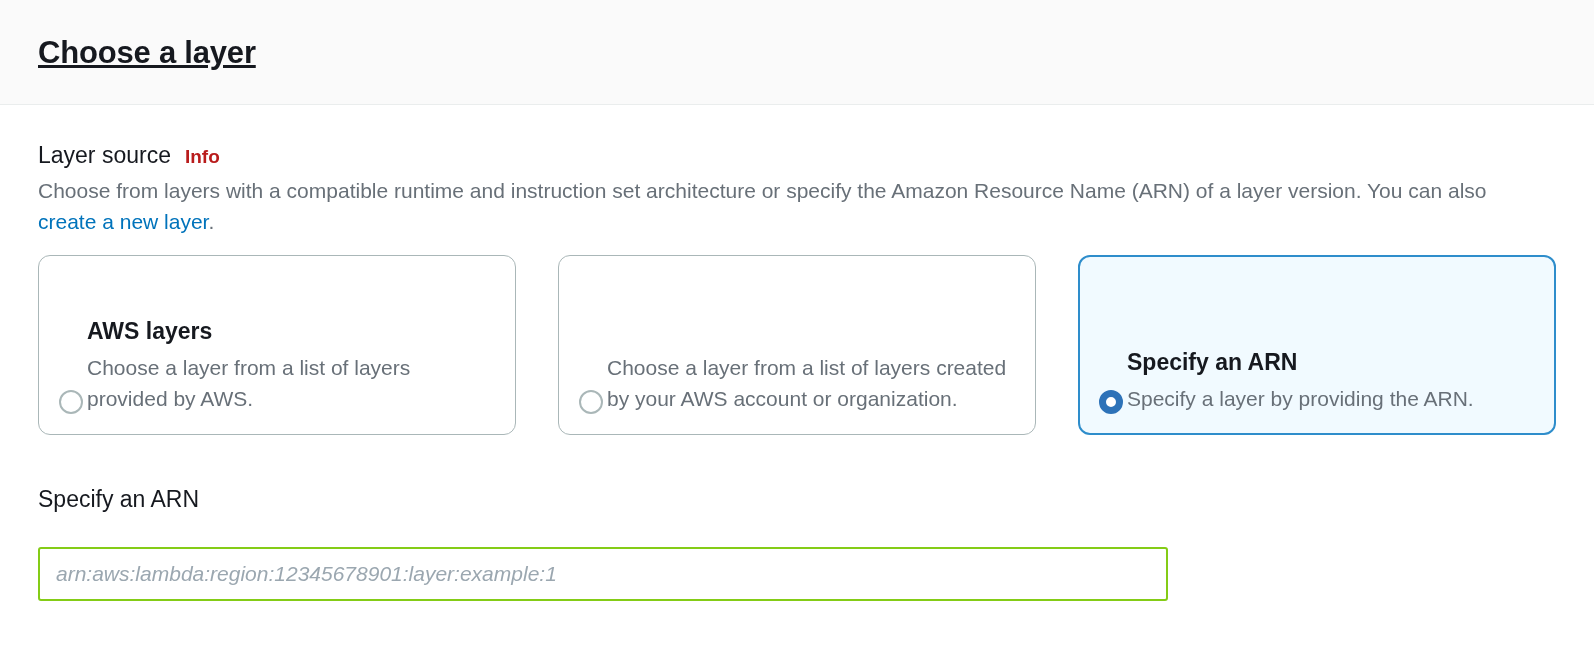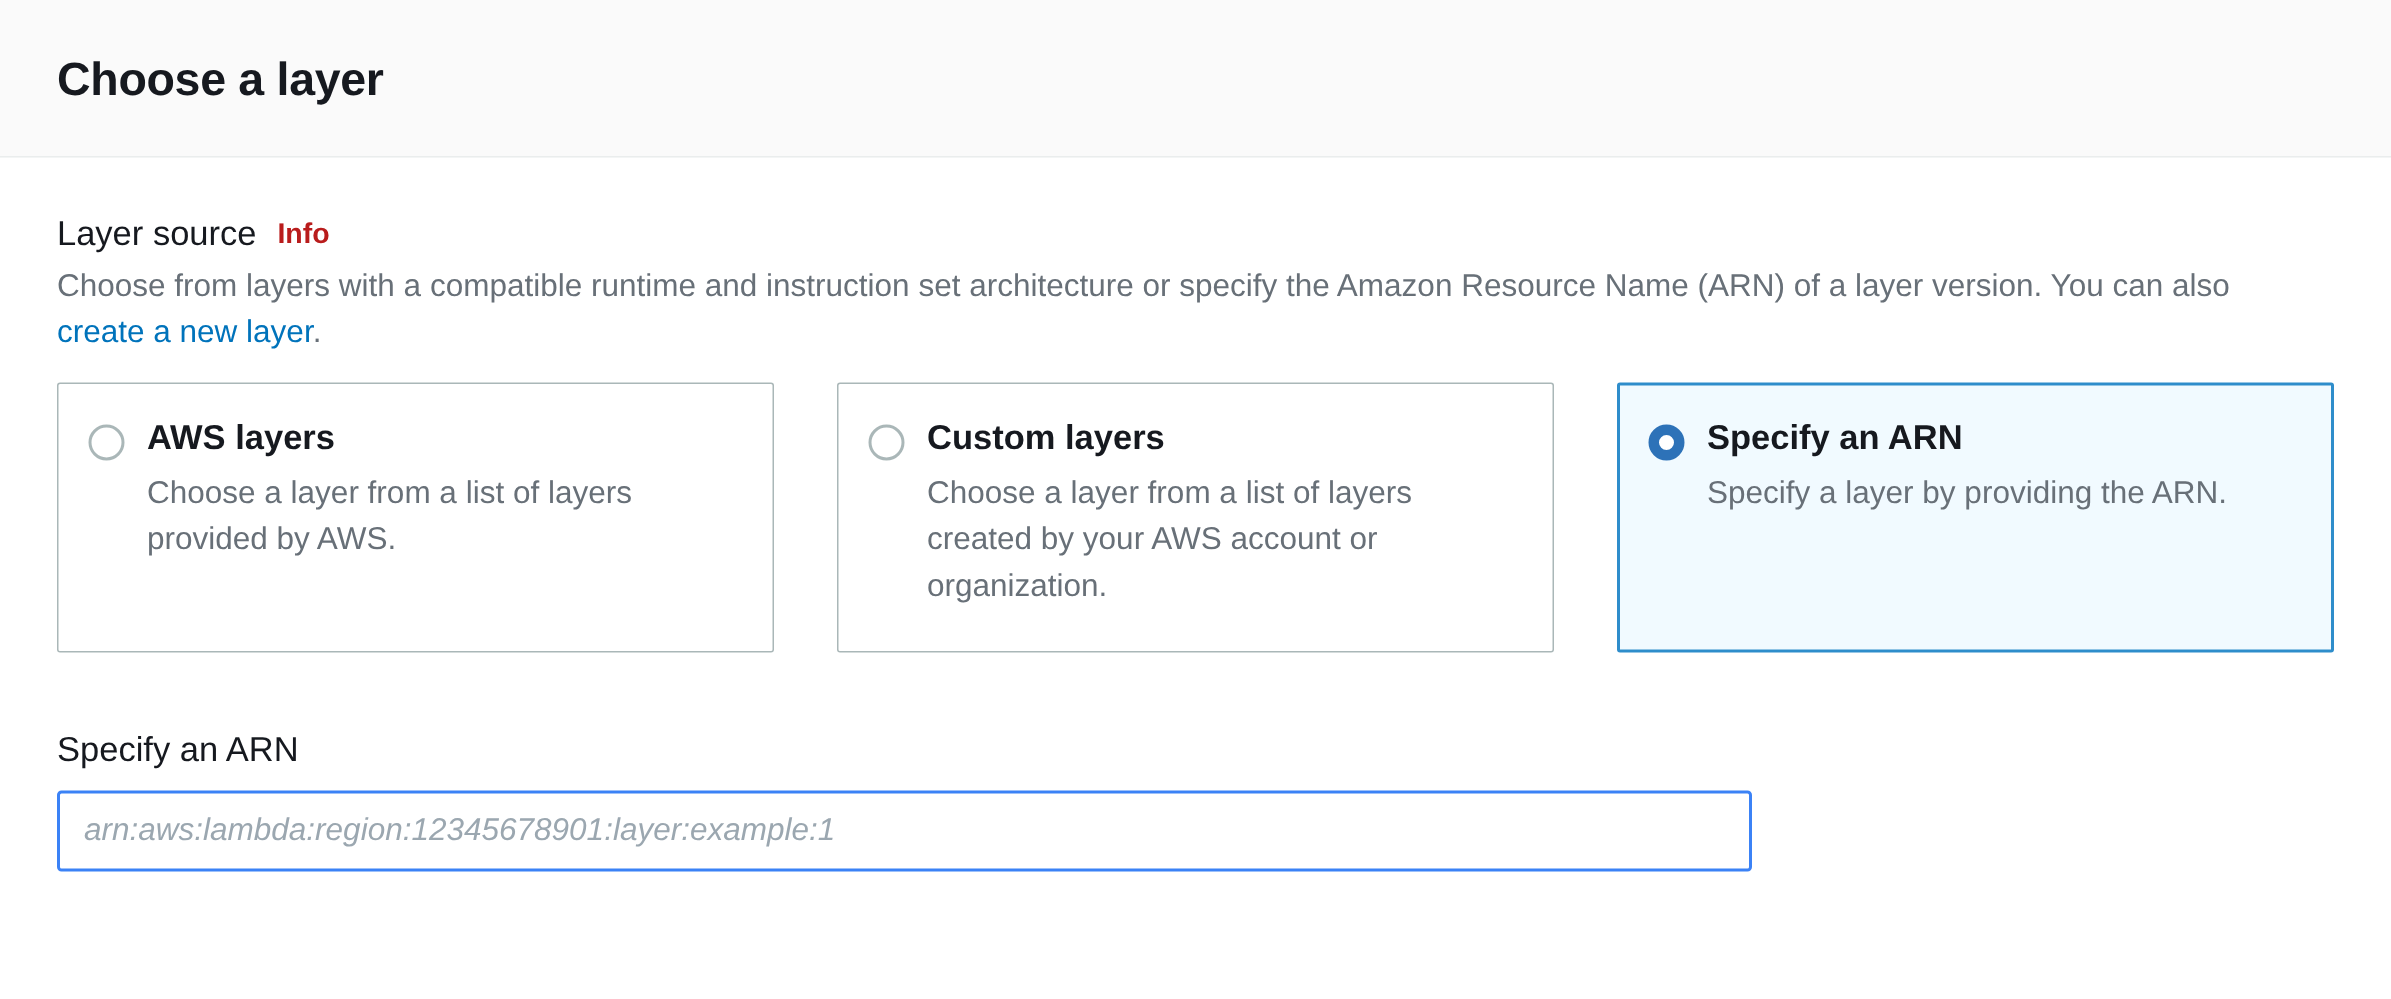--- a/index.html
+++ b/index.html
@@ -32,20 +32,21 @@
     display: flex;
     align-items: center;
     padding-left: 38px;
   }
   .panel-title {
     font-size: 31px;
     font-weight: bold;
     color: #16191f;
     letter-spacing: -0.2px;
     line-height: 1;
+    text-decoration: underline;
   }
 
   
   .panel-body {
     padding: 0 38px;
   }
 
   .section-label-row {
     display: flex;
     align-items: flex-end;
@@ -83,26 +84,26 @@
   .card-row {
     display: flex;
     gap: 42px;
     margin-top: 18px;
   }
   .radio-card {
     width: 480px;
     min-height: 180px;
     box-sizing: border-box;
     border: 1px solid #aab7b8;
-    border-radius: 2px;
+    border-radius: 12px;
     background: #ffffff;
     padding: 22px 20px 20px 20px;
     display: flex;
-    align-items: flex-start;
-    gap: 15px;
+    align-items: flex-end;
+    gap: 4px;
     cursor: pointer;
   }
   .radio-card.selected {
     border: 2px solid #2e8dcb;
     background: #f1faff;
     padding: 21px 19px 19px 19px;
   }
 
   .radio-mark {
     flex: 0 0 auto;
@@ -151,28 +152,29 @@
   .input-row {
     display: flex;
     align-items: center;
     gap: 40px;
     margin-top: 14px;
   }
   .arn-input {
     width: 1130px;
     height: 54px;
     box-sizing: border-box;
-    border: 2px solid #3b82f6;
+    border: 2px solid #84cc16;
     border-radius: 3px;
     background: #ffffff;
     font-family: "Liberation Sans", "DejaVu Sans", sans-serif;
     font-size: 21px;
     color: #ec4899;
     padding: 0 16px;
     outline: none;
+    margin-top: 20px;
   }
   .arn-input::placeholder {
     color: #9ba7b0;
     font-style: italic;
     opacity: 1;
   }
 
   .verify-button {
     width: 143px;
     height: 54px;
@@ -213,21 +215,20 @@
         <span class="radio-mark"></span>
         <div class="card-text">
           <div class="card-title">AWS layers</div>
           <div class="card-desc">Choose a layer from a list of layers provided by AWS.</div>
         </div>
       </div>
 
       <div class="radio-card">
         <span class="radio-mark"></span>
         <div class="card-text">
-          <div class="card-title">Custom layers</div>
           <div class="card-desc">Choose a layer from a list of layers created by your AWS account or organization.</div>
         </div>
       </div>
 
       <div class="radio-card selected">
         <span class="radio-mark on"></span>
         <div class="card-text">
           <div class="card-title">Specify an ARN</div>
           <div class="card-desc">Specify a layer by providing the ARN.</div>
         </div>

